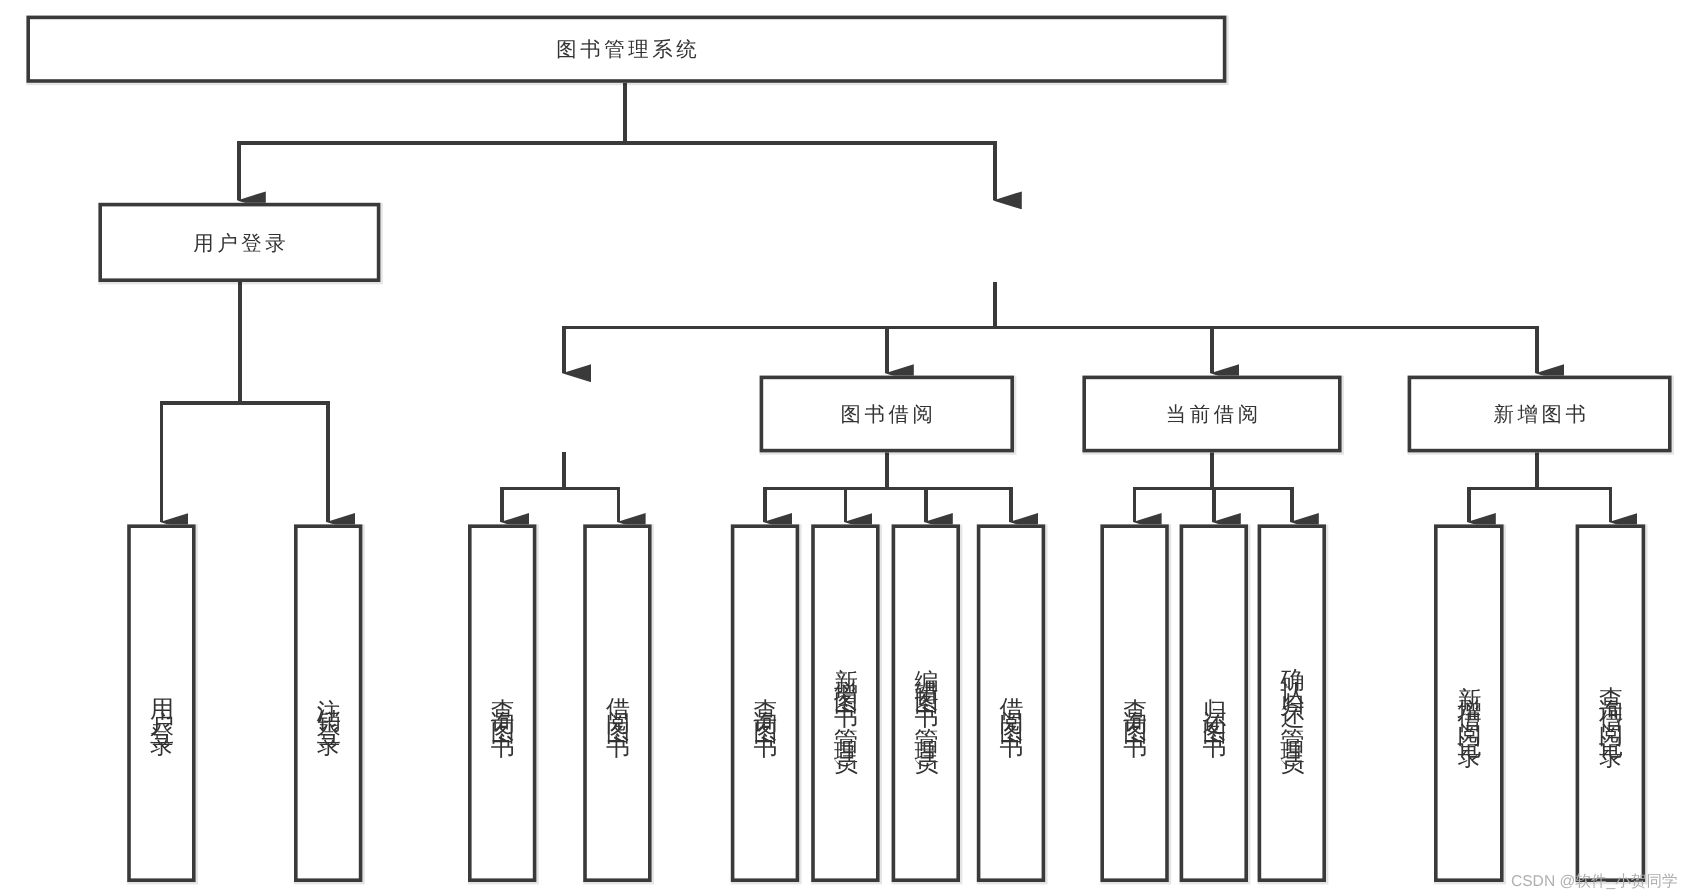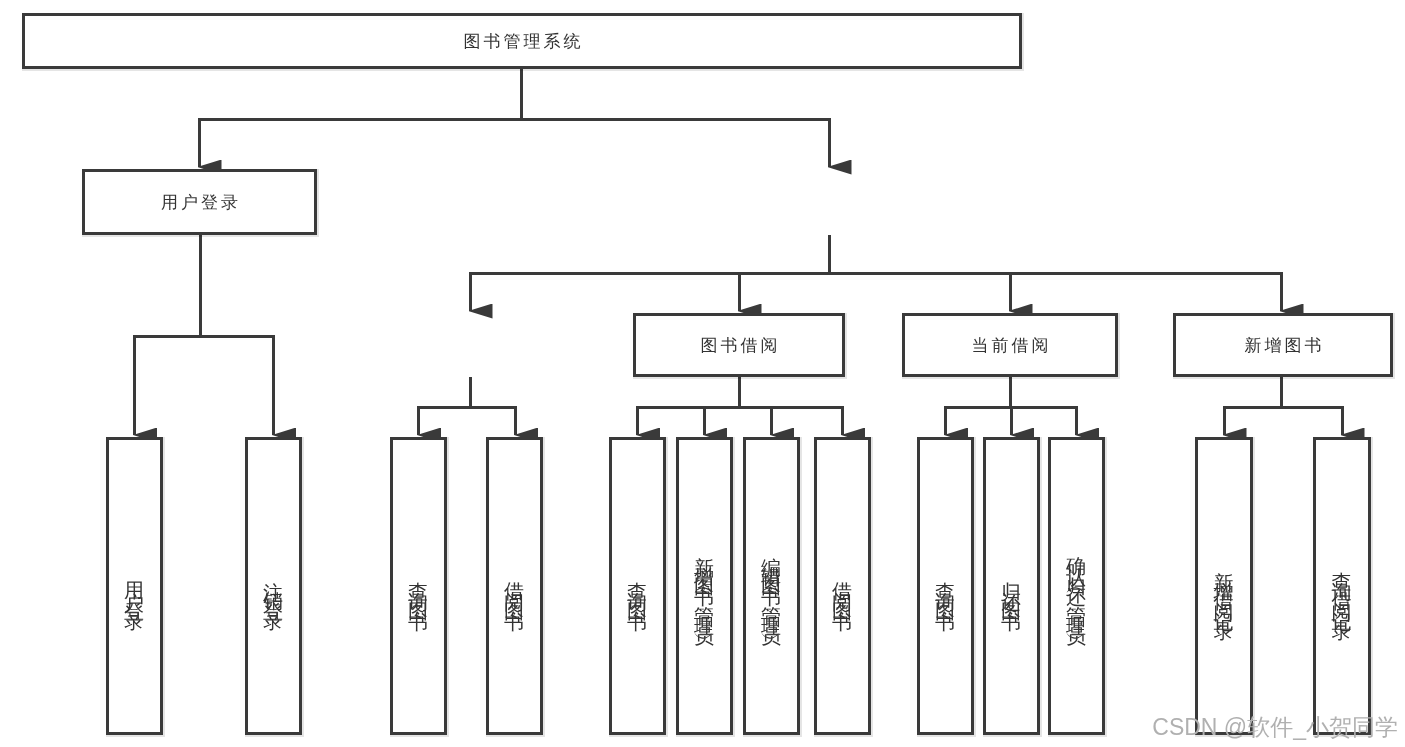--- a/index.html
+++ b/index.html
@@ -36,21 +36,21 @@
     writing-mode: vertical-rl;
     text-orientation: mixed;
     font-size: 20px;
     letter-spacing: 10px;
     line-height: 1;
     white-space: nowrap;
   }
   .watermark {
     position: absolute;
     right: 7px; bottom: 4px;
-    font-size: 23px;
+    font-size: 13px;
     color: var(--watermark);
     z-index: 2;
     white-space: nowrap;
   }
 
   
   #n-root  { left: 22px;  top: 13px;  width: 1000px; height: 56px; }
   #n-ulog  { left: 82px;  top: 169px; width: 235px;  height: 66px; }
   #n-bmgmt { left: 710px; top: 169px; width: 237px;  height: 66px; }
   #n-nbr   { left: 363px; top: 313px; width: 214px;  height: 64px; }

